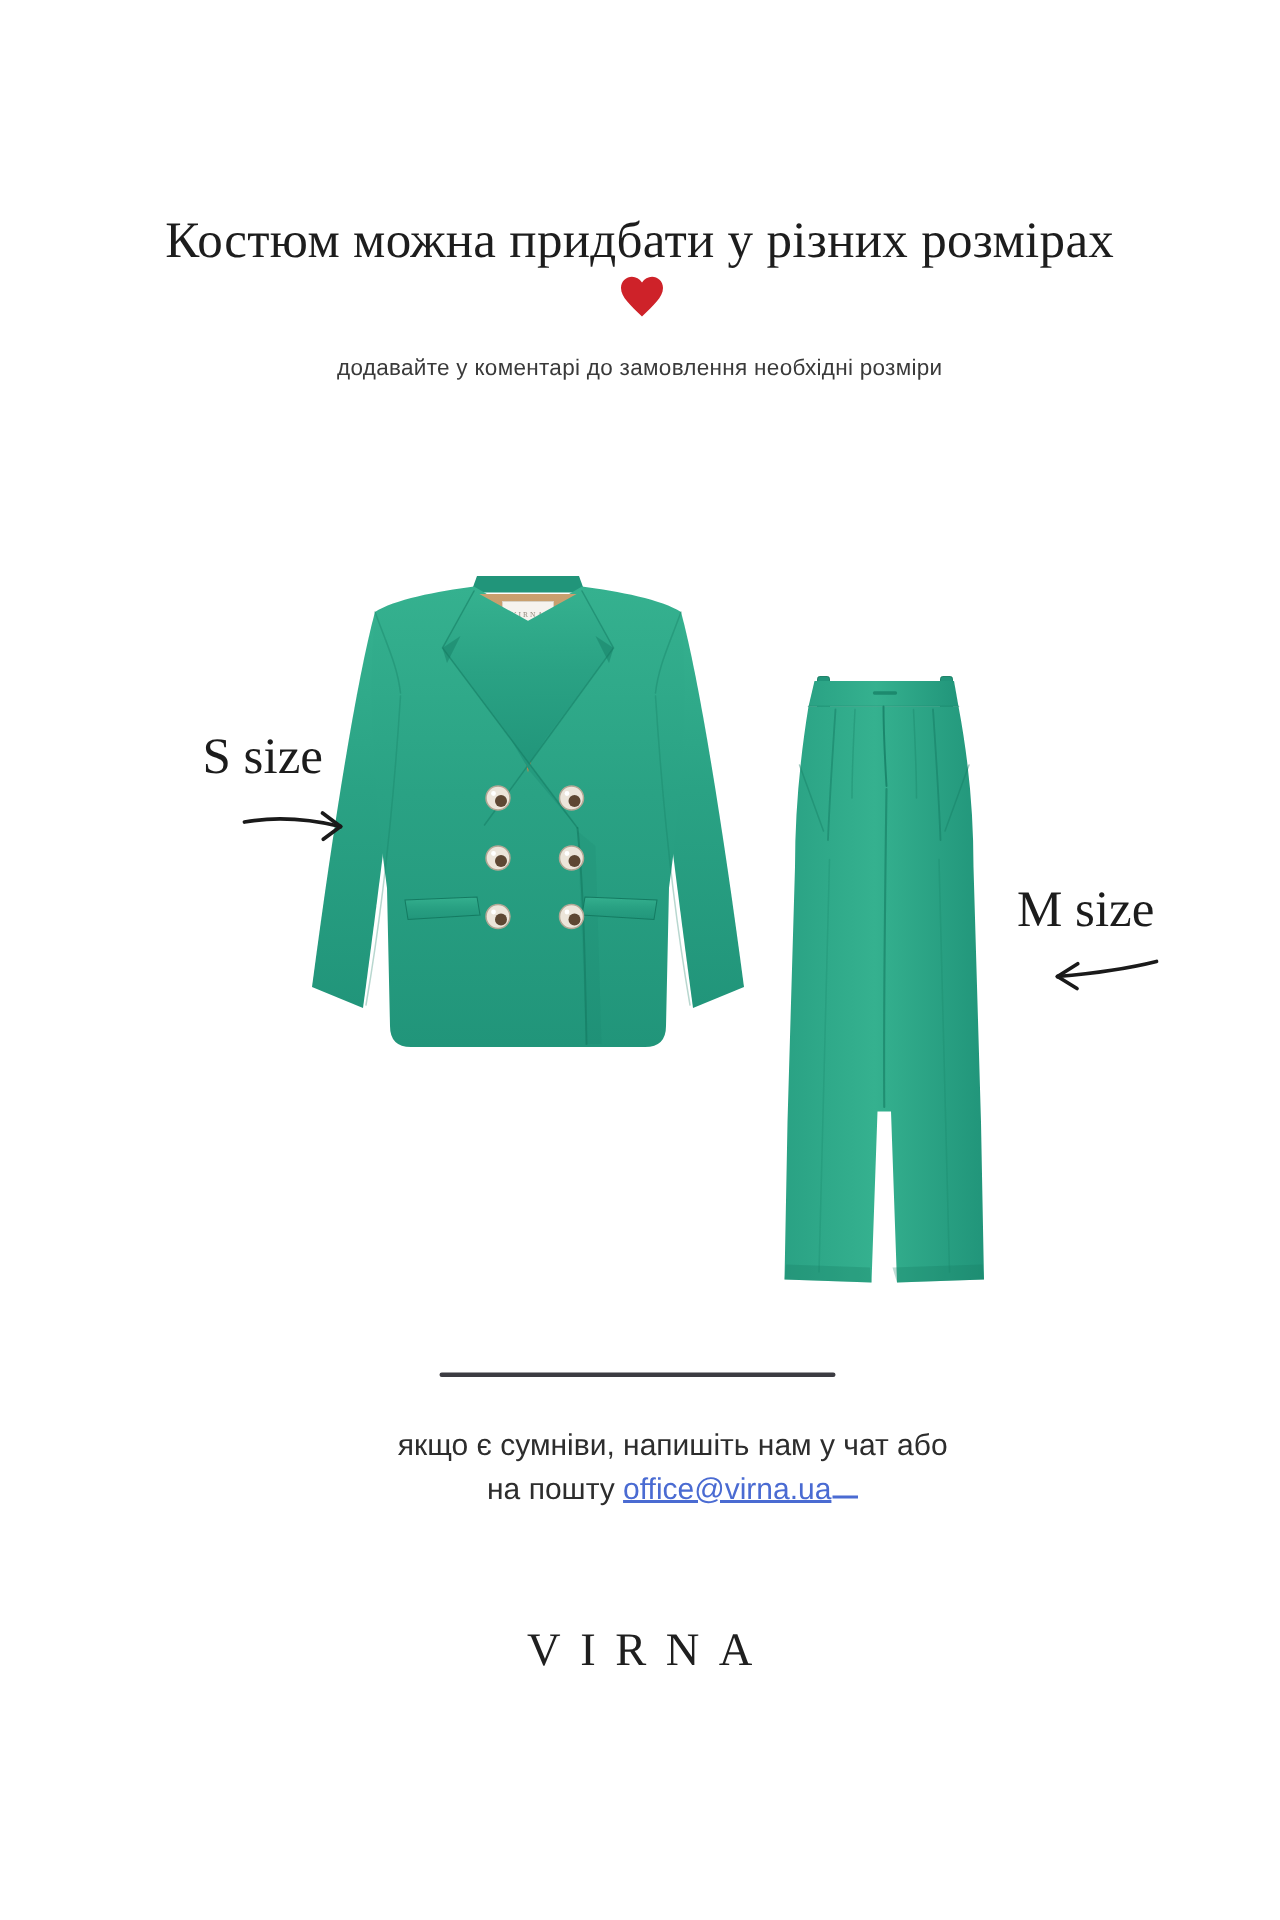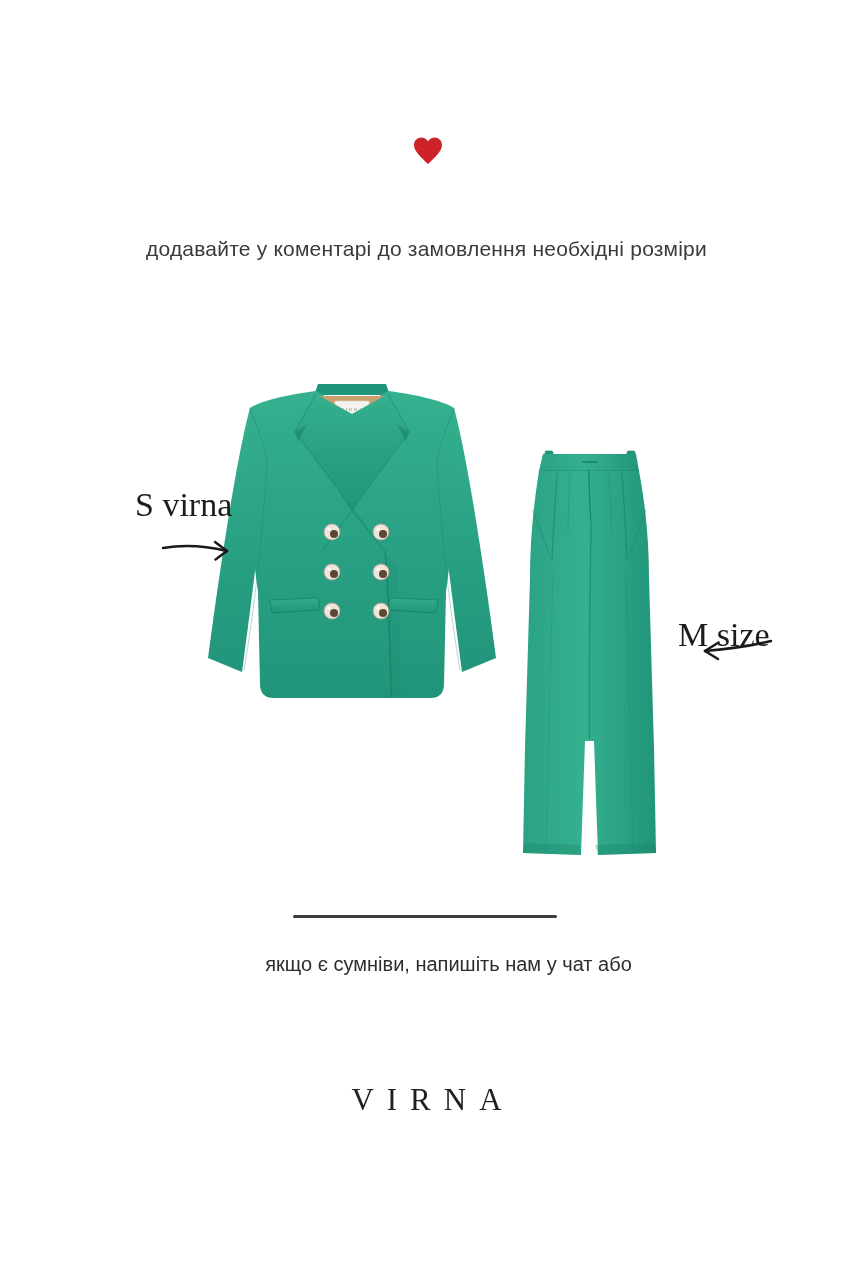--- a/index.html
+++ b/index.html
@@ -4,21 +4,21 @@
 <style>
   html,body{margin:0;padding:0;background:#fff;}
   .page{position:relative;width:853px;height:1280px;margin:0 auto;background:#ffffff;
         overflow:hidden;font-family:"Liberation Serif",serif;color:var(--text-dark,#1d1d1d);}
   .abs{position:absolute;}
   
   .title{top:137px;left:0;right:0;text-align:center;font-size:34px;line-height:47px;
          color:var(--text-dark);letter-spacing:.2px;}
   .title .heart-svg{vertical-align:13px;margin-left:3px;}
   .subtitle{top:237px;left:0;right:0;text-align:center;font-family:"Liberation Sans",sans-serif;
-            font-size:21px;color:#3a3a3a;letter-spacing:.2px;}
+            font-size:15px;color:#3a3a3a;letter-spacing:.2px;}
   .size-label{font-size:34px;color:#1c1c1c;}
   .contact{top:950px;left:0;right:0;text-align:center;font-family:"Liberation Sans",sans-serif;
            font-size:20px;line-height:29px;color:#2d2d2d;padding-left:44px;}
   .email-link{color:var(--email-link,#4a6bd2);text-decoration:underline;cursor:pointer;}
   .email-tail{display:inline-block;width:17px;height:14px;margin-left:1px;
               border-bottom:2px solid var(--email-link,#4a6bd2);}
   .brand{top:1082px;left:0;right:0;text-align:center;font-size:31px;letter-spacing:13px;
          padding-left:13px;color:#1f1f1f;}
   .divider{left:293px;top:915px;width:264px;height:3px;background:var(--divider,#3c3c42);border-radius:2px;}
   
@@ -27,20 +27,21 @@
   .s-dark{stop-color:var(--green-dark,#21957a);}
   .t-light{stop-color:var(--lining-tan,#c9a06f);} .t-dark{stop-color:var(--lining-tan-dark,#b08850);}
   .arrow{stroke:var(--arrow,#1a1a1a);stroke-width:2.5;fill:none;stroke-linecap:round;}
 </style>
 </head>
 <body>
 
 <div class="page">
 
   <div class="abs title">
+    <div>Костюм можна придбати у різних розмірах</div>
     <div>
       <svg class="heart-svg" width="30" height="28" viewBox="0 0 32 30">
           <path d="M16 29 C8 21 1 15 1 8.5 C1 3.5 5 0.5 8.8 0.5 C11.7 0.5 14.3 2 16 4.6 C17.7 2 20.3 0.5 23.2 0.5 C27 0.5 31 3.5 31 8.5 C31 15 24 21 16 29 Z" fill="#ce2229"></path>
         </svg>
     </div>
   </div>
 
   <div class="abs subtitle">додавайте у коментарі до замовлення необхідні розміри</div>
 
   <svg class="abs" style="left:192px;top:382px;" width="320" height="332" viewBox="0 0 320 332">
@@ -157,35 +158,39 @@
     <path class="seam" d="M21,62 L37,106" stroke-width="1" opacity=".4"></path>
     <path class="seam" d="M134,62 L118,106" stroke-width="1" opacity=".4"></path>
 
     <path class="seam" d="M41,125 C38,230 36,330 34,400" stroke-width="1" opacity=".22"></path>
     <path class="seam" d="M114,125 C117,230 119,330 121,400" stroke-width="1" opacity=".22"></path>
 
     <path d="M12,395 L68,397 L69,407 L11,405 Z" fill="var(--green-deep)" opacity=".28"></path>
     <path d="M83,397 L143,395 L144,405 L86,407 Z" fill="var(--green-deep)" opacity=".28"></path>
   </svg>
 
-  <div class="abs size-label" style="left:135px;top:486px;">S virna</div>
+  <div class="abs size-label" style="left:135px;top:486px;">S size</div>
   <svg class="abs" style="left:161px;top:535px;" width="70" height="28" viewBox="0 0 70 28">
     <path class="arrow" d="M2,13 C22,9.5 45,11 66,16"></path>
     <path class="arrow" d="M66,16 L54,7"></path>
       <path class="arrow" d="M66,16 L54.5,24.5"></path>
   </svg>
 
-  <div class="abs size-label" style="left:678px;top:616px;">M size</div>
+  <div class="abs size-label" style="left:678px;top:588px;">M size</div>
   <svg class="abs" style="left:701px;top:633px;" width="72" height="28" viewBox="0 0 72 28">
     <path class="arrow" d="M70,8 C50,13 28,16 4,18"></path>
     <path class="arrow" d="M4,18 L17.5,9.5"></path>
       <path class="arrow" d="M4,18 L17,26"></path>
   </svg>
 
   <div class="abs divider"></div>
 
   <div class="abs contact">
     <div>якщо є сумніви, напишіть нам у чат або</div>
+    <div>
+      <span>на пошту</span>
+      <span class="email-link">office@virna.ua</span><span class="email-tail"></span>
+    </div>
   </div>
 
   <div class="abs brand">VIRNA</div>
 
 </div>
 
 </body></html>

